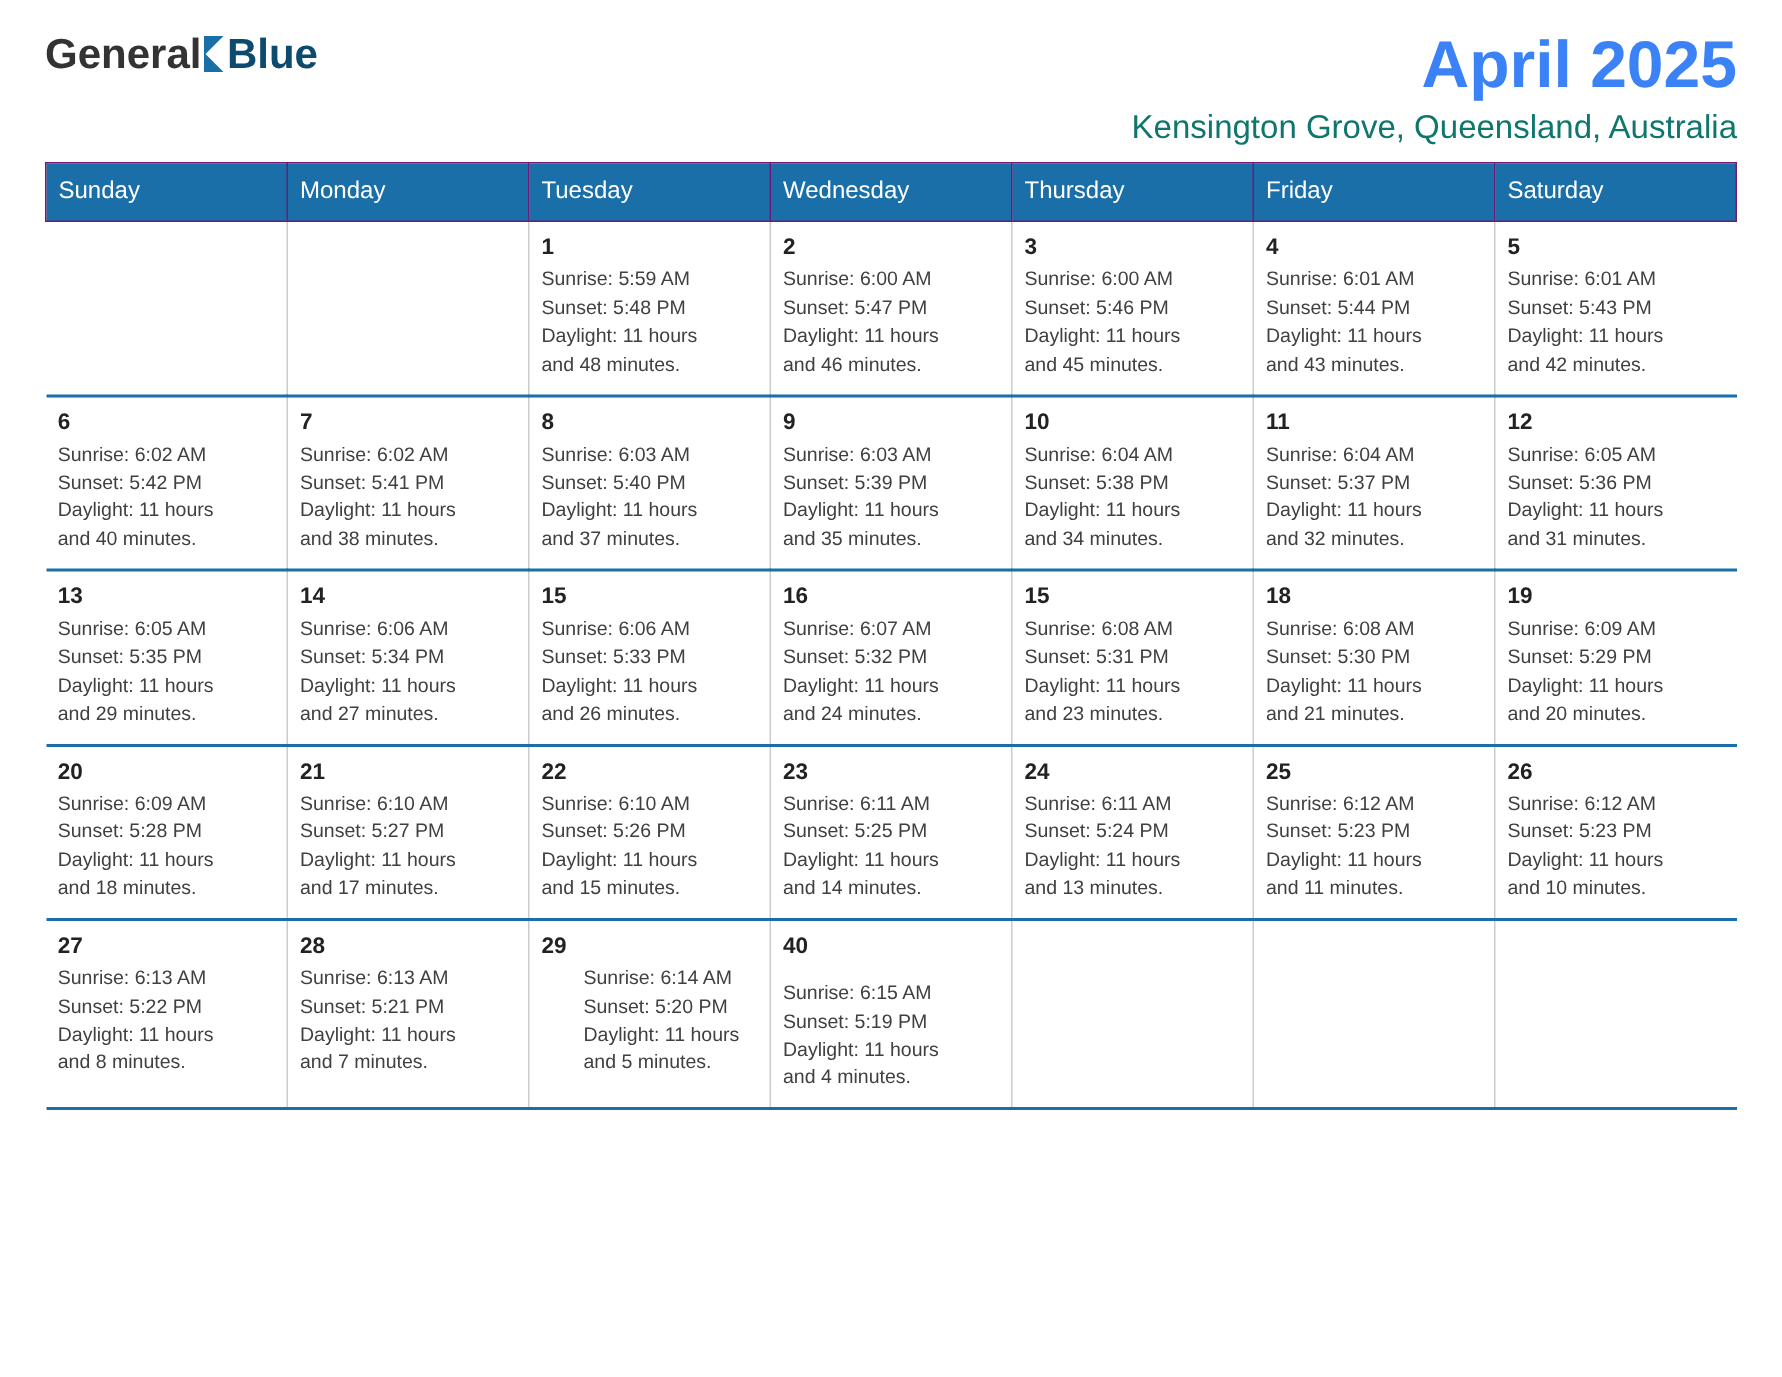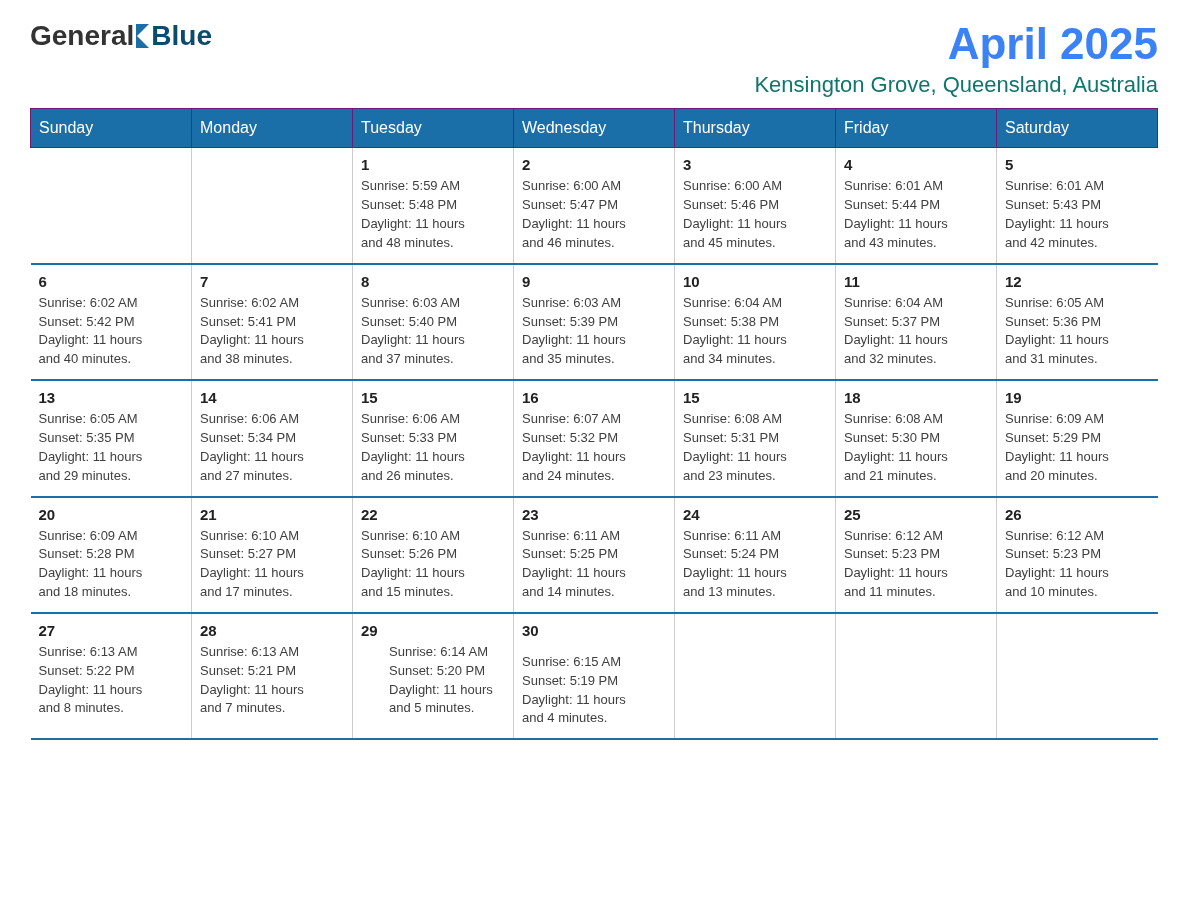--- a/index.html
+++ b/index.html
@@ -335,21 +335,21 @@
 and 7 minutes.</div>
         </td>
         <td>
           <span class="day-number">29</span>
           <div class="day-info" style="white-space: pre-line; margin-left: 28px;">Sunrise: 6:14 AM
 Sunset: 5:20 PM
 Daylight: 11 hours
 and 5 minutes.</div>
         </td>
         <td>
-          <span class="day-number">30</span>
+          <span class="day-number">40</span>
           <div class="day-info" style="white-space: pre-line; margin-top: 14px;">Sunrise: 6:15 AM
 Sunset: 5:19 PM
 Daylight: 11 hours
 and 4 minutes.</div>
         </td>
         <td class="empty-cell"></td>
         <td class="empty-cell"></td>
         <td class="empty-cell"></td>
       </tr>
     </tbody>

